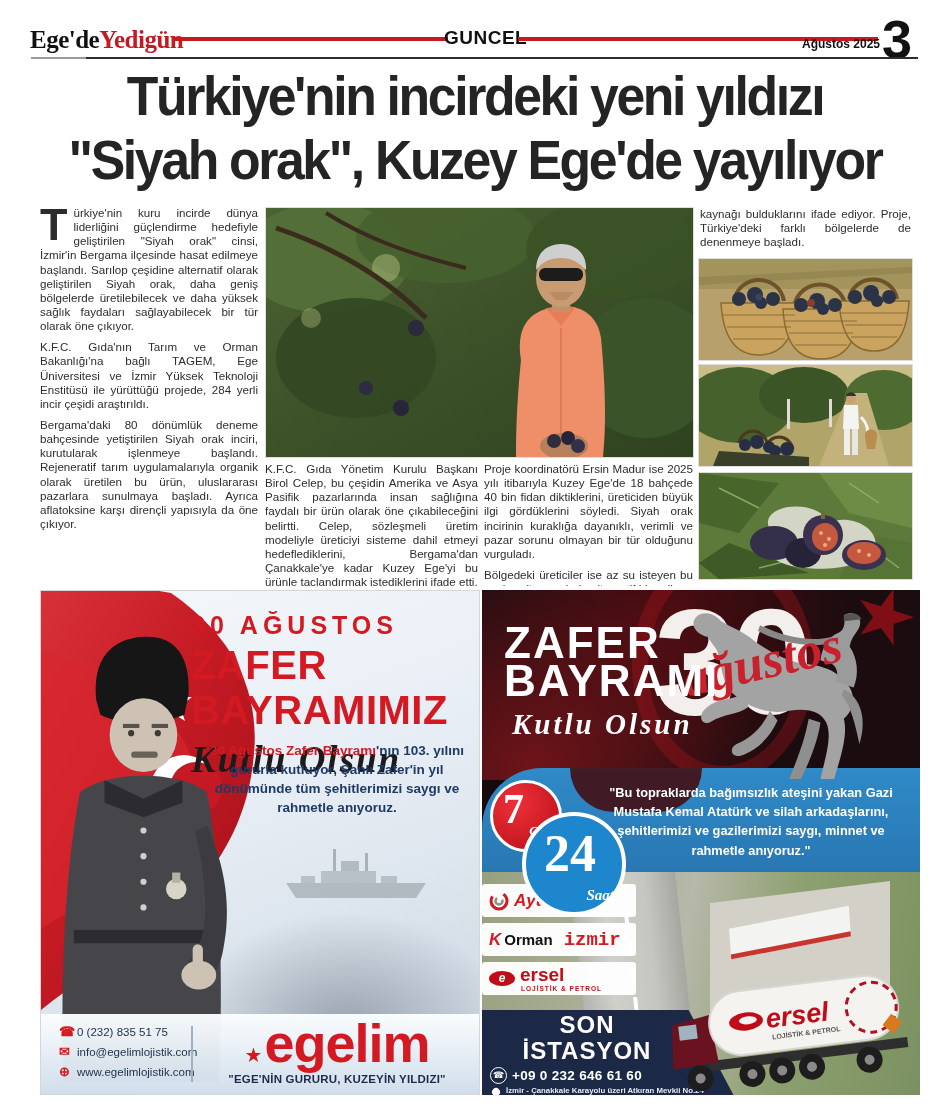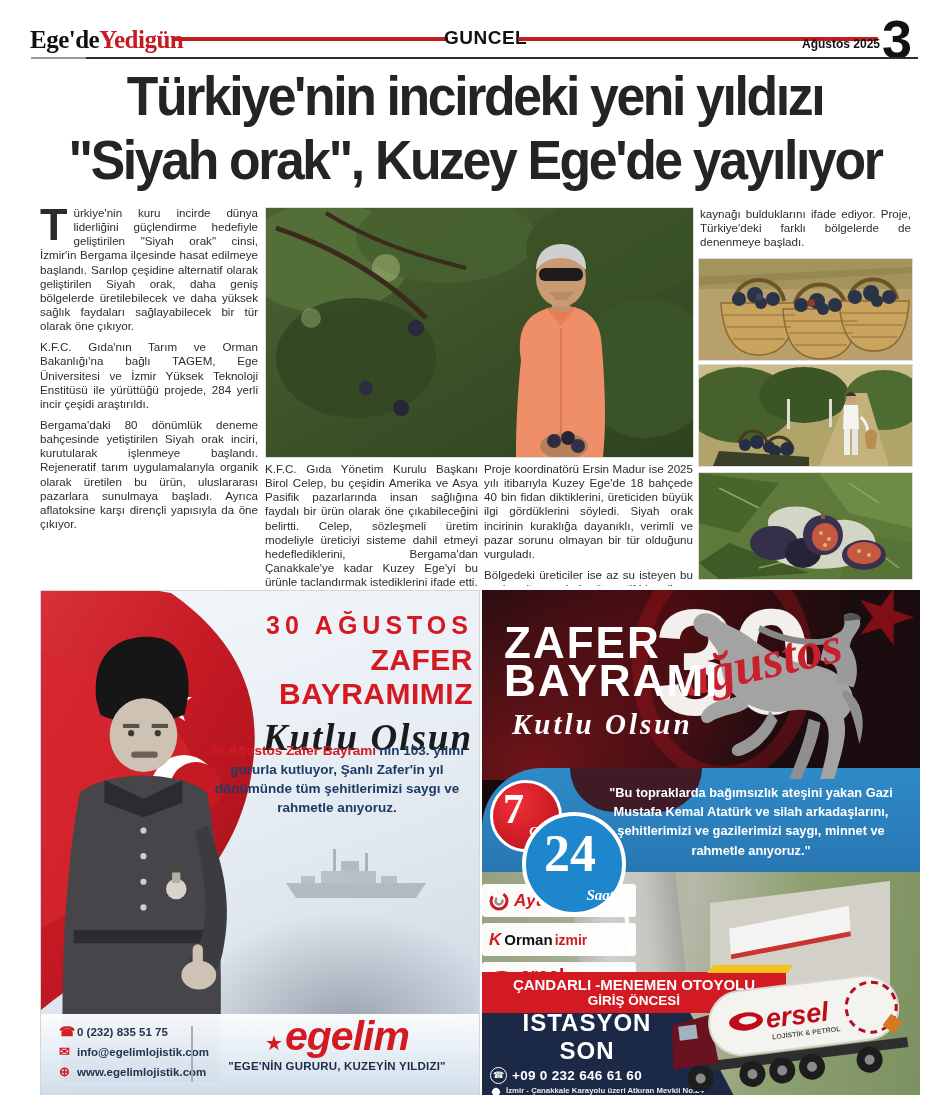--- a/index.html
+++ b/index.html
@@ -26,38 +26,38 @@
   
   .coltext{font-size:11.6px;line-height:1.22;color:#2c2c2c;text-align:justify;overflow:hidden;}
   .coltext p{margin:0 0 7px 0;}
   .dropcap{float:left;font-size:45px;line-height:36px;font-weight:bold;padding:1px 6px 0 0;color:#2c2c2c;}
   .photo{border:1px solid #dedede;background:#fff;overflow:hidden;}
   .photo svg{display:block;width:100%;height:100%;}
 
   
   .ad-left{left:40px;top:590px;width:438px;height:503px;border:1px solid #d6d6d6;overflow:hidden;
            background:linear-gradient(160deg,#f4f8fb 0%,#e8eef5 40%,#ccd7e2 100%);}
-  .al-title{left:150px;top:20px;width:282px;text-align:right;z-index:4;}
+  .al-title{left:150px;top:20px;width:282px;text-align:left;z-index:4;}
   .al-t1{font-size:25px;font-weight:900;color:#d31a22;letter-spacing:5px;}
-  .al-t2{font-size:30px;font-weight:900;color:#d31a22;letter-spacing:0.5px;margin-top:3px;}
+  .al-t2{font-size:40px;font-weight:900;color:#d31a22;letter-spacing:0.5px;margin-top:3px;}
   .script{font-family:"Liberation Serif",serif;font-style:italic;font-weight:bold;}
   .al-script{font-size:37px;color:#1b1b1b;margin-top:5px;letter-spacing:2px;}
   .al-body{left:163px;top:150px;width:266px;text-align:center;font-size:13.5px;line-height:1.42;
            color:#1e3a66;font-weight:bold;z-index:4;}
   .al-body .redbold{color:#d31a22;margin-top:8px;}
   .crowd{left:140px;top:320px;width:300px;height:120px;z-index:1;
          background:radial-gradient(ellipse at 55% 95%,rgba(85,92,104,0.45),rgba(85,92,104,0) 70%);}
   .al-footer{left:0;top:423px;width:438px;height:80px;z-index:6;
              background:linear-gradient(180deg,rgba(252,254,255,0.97),rgba(208,222,235,0.97));}
   .contact-row{display:flex;align-items:center;margin-bottom:5px;}
   .contact-icon{color:#d31a22;font-size:13px;width:18px;font-weight:bold;}
-  .contact-text{font-size:11.5px;font-weight:bold;color:#22344f;}
+  .contact-text{font-size:11.5px;font-weight:normal;color:#22344f;}
   .vdiv{left:150px;top:12px;width:2px;height:56px;background:#9db1c4;}
   .egelim-star{color:#d31a22;font-size:20px;margin-right:2px;}
-  .egelim{font-style:italic;font-weight:900;font-size:41px;color:#d31a22;letter-spacing:-1px;line-height:1;}
+  .egelim{font-weight:900;font-size:54px;color:#d31a22;letter-spacing:-1px;line-height:1;}
   .brand-sub{text-align:right;font-style:italic;font-weight:900;font-size:14px;color:#d31a22;margin-top:-4px;padding-right:8px;}
   .slogan{font-size:11.5px;font-weight:800;color:#1d2a4a;margin-top:3px;text-align:center;letter-spacing:0.2px;}
 
   
   .ad-right{left:482px;top:590px;width:438px;height:505px;overflow:hidden;background:#170a0d;}
   .ar-top{left:0;top:0;width:438px;height:190px;
           background:radial-gradient(circle at 12% 95%,rgba(170,25,32,0.6),rgba(170,25,32,0) 55%),
                      radial-gradient(circle at 45% 10%,rgba(120,12,18,0.5),rgba(120,12,18,0) 60%),
                      #1a0c0f;}
   .crescent-decor{left:150px;top:-40px;width:150px;height:200px;border:16px solid rgba(185,22,32,0.32);border-radius:50%;}
@@ -86,21 +86,21 @@
         background:linear-gradient(90deg,#b3b4ae,#d0d0ca 30%,#c6c6c0 70%,#a7a7a1);}
   .road-line{left:50px;top:0;width:4px;height:260px;background:repeating-linear-gradient(180deg,#fff 0 14px,rgba(255,255,255,0) 14px 28px);}
   .station-pad{right:30px;top:20px;width:180px;height:110px;background:#d2d0c7;transform:skewY(-7deg);}
   .canopy{right:70px;top:45px;width:120px;height:26px;background:#f3f3f1;border-bottom:5px solid #c8352e;transform:skewY(-7deg) rotate(-4deg);}
   .sponsor-box{width:154px;height:33px;background:rgba(255,255,255,0.96);border-radius:3px;margin-bottom:6px;
                display:flex;align-items:center;padding-left:7px;box-sizing:border-box;}
   .sponsors{left:0;top:12px;z-index:5;}
   .aytemiz-text{font-size:17px;font-weight:900;font-style:italic;color:#d31a22;margin-left:5px;}
   .kuzey-k{font-size:17px;font-weight:900;font-style:italic;color:#d31a22;}
   .kuzey-black{font-size:15px;font-weight:900;color:#111;margin-left:3px;}
-  .kuzey-red{font-size:14px;font-weight:900;color:#d31a22;margin-left:2px;}
+  .kuzey-red{font-size:19px;font-weight:900;color:#d31a22;margin-left:11px;font-family:Liberation Mono, monospace;}
   .ersel-oval{width:26px;height:15px;border-radius:50%;background:#c00c18;color:#fff;font-style:italic;font-weight:900;
               font-size:12px;text-align:center;line-height:14px;}
   .ersel-text{font-size:19px;font-weight:900;color:#c00c18;margin-left:5px;line-height:1;}
   .ersel-sub{font-size:6.5px;font-weight:bold;color:#c00c18;letter-spacing:1px;}
   .banner{left:0;top:100px;width:300px;background:#d31a22;padding:4px 2px 5px 2px;text-align:center;z-index:6;}
   .banner-line{color:#fff;font-weight:900;}
   .banner-accent{right:-4px;top:-7px;width:80px;height:8px;background:#f2c21c;transform:skewX(-35deg);}
   .navy{left:0;top:138px;width:252px;height:86px;background:#1c2946;z-index:5;
         clip-path:polygon(0 0,82% 0,100% 100%,0 100%);}
   .station-word{text-align:center;width:210px;color:#fff;font-weight:900;font-size:24px;line-height:26px;letter-spacing:1px;}
@@ -440,29 +440,24 @@
         </div>
         <div class="sponsor-box">
           <span class="ersel-oval">e</span>
           <span style="display:inline-block;">
             <span class="ersel-text">ersel</span>
             <span class="ersel-sub" style="display:block;margin-left:6px;">LOJİSTİK &amp; PETROL</span>
           </span>
         </div>
       </div>
 
-      <div class="abs banner">
-        <div class="abs banner-accent"></div>
-        <div class="banner-line" style="font-size:15px;">ÇANDARLI -MENEMEN OTOYOLU</div>
-        <div class="banner-line" style="font-size:13.5px;">GİRİŞ ÖNCESİ</div>
-      </div>
 
       <div class="abs navy">
+        <div class="station-word" style="margin-top:2px;">SON</div>
         <div class="station-word">İSTASYON</div>
-        <div class="station-word" style="margin-top:2px;">SON</div>
         <div class="phone-row">
           <span class="phone-ring">☎</span>
           <span class="phone-num">+09 0 232 646 61 60</span>
         </div>
         <div class="addr-row">
           <span class="pin"></span>
           <span class="addr-text">
             <span style="display:block;">İzmir - Çanakkale Karayolu üzeri Atkıran Mevkii No.24</span>
 
           </span>

